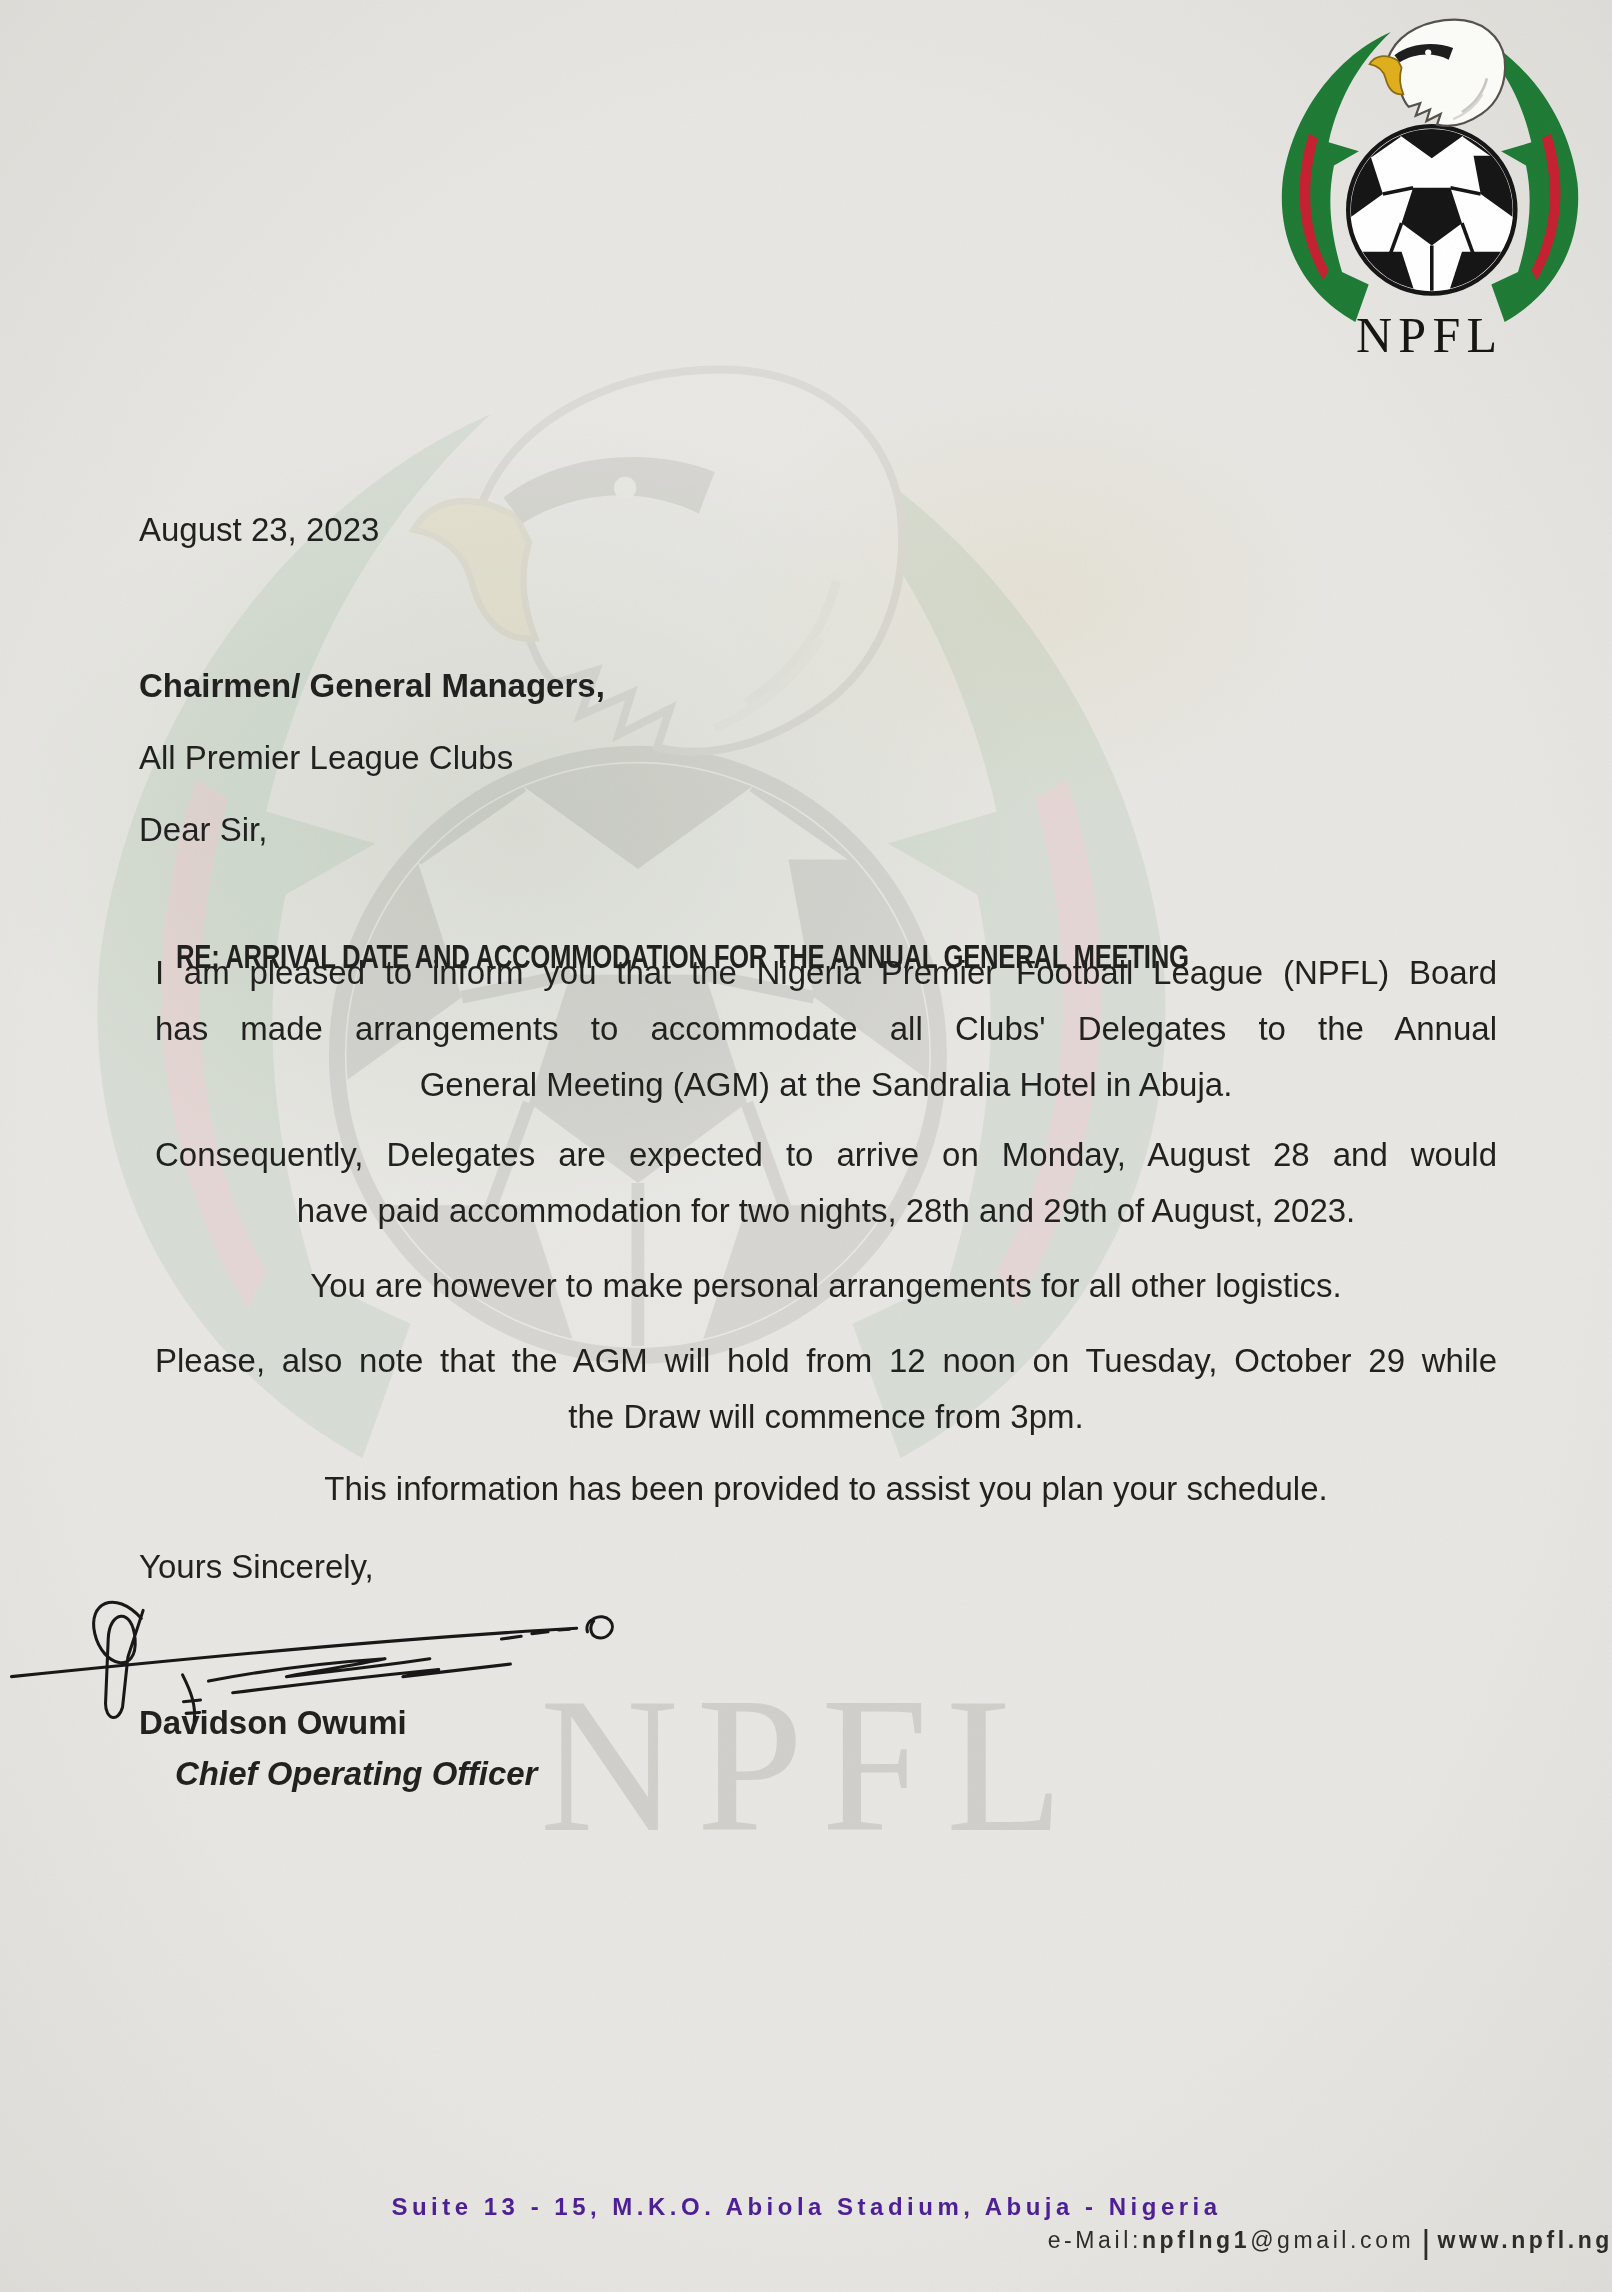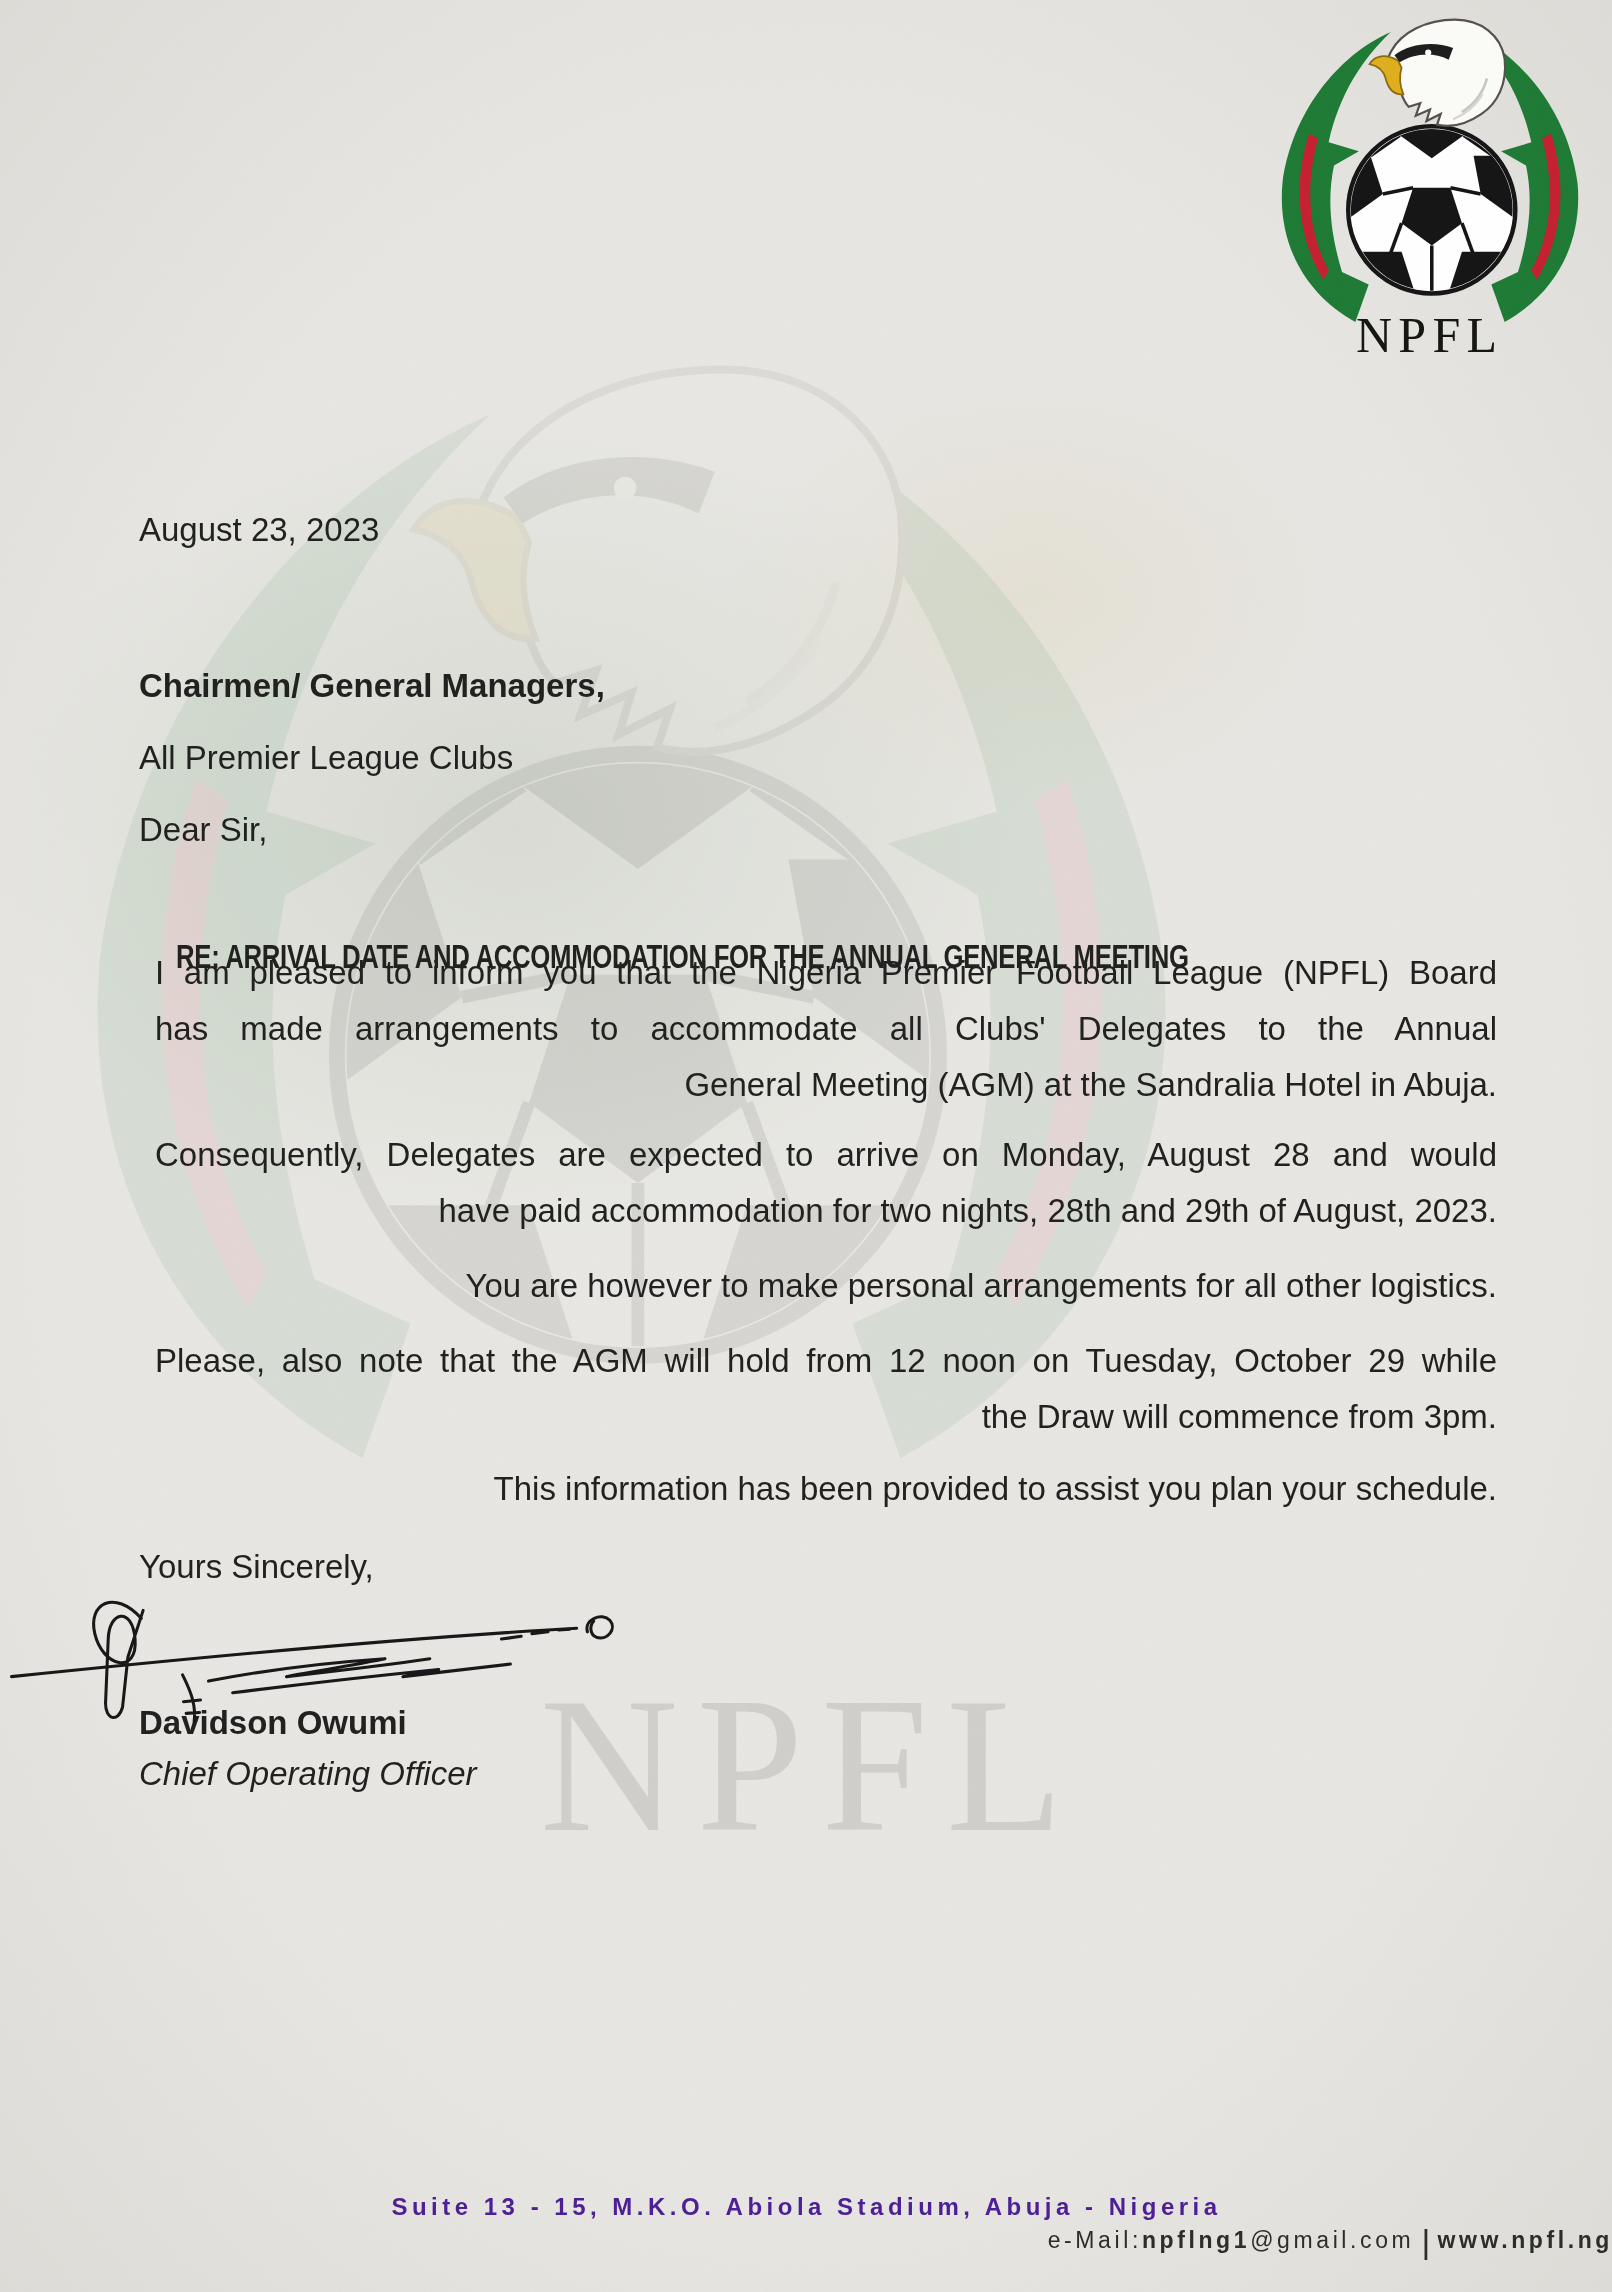--- a/index.html
+++ b/index.html
@@ -7,25 +7,25 @@
        background:#e7e6e2;font-family:"Liberation Sans",sans-serif;color:#1f1f1d;}
   .tint{position:absolute;inset:0;pointer-events:none;
     background:
       radial-gradient(ellipse 806px 627px at 32% 36%, rgba(148,168,140,0.20), rgba(148,168,140,0) 65%),
       radial-gradient(ellipse 448px 313px at 64% 26%, rgba(208,186,128,0.14), rgba(208,186,128,0) 70%),
       radial-gradient(ellipse 1254px 1702px at 50% 50%, rgba(0,0,0,0) 60%, rgba(110,110,100,0.10) 100%);}
   .grain{position:absolute;inset:0;pointer-events:none;opacity:.6;}
   .content{position:absolute;left:139px;top:0;width:1342px;}
   .line{position:absolute;left:0;width:100%;font-size:33px;line-height:56px;white-space:pre-wrap;}
   .jline{display:block;font-size:33px;line-height:56px;text-align:justify;text-align-last:justify;}
-  .lline{display:block;font-size:33px;line-height:56px;text-align:right;}
+  .lline{display:block;font-size:33px;line-height:56px;text-align:center;}
   .para{position:absolute;left:16px;width:100%;}
   .bold{font-weight:bold;}
   .subject{font-weight:bold;transform:scaleX(0.78);transform-origin:left center;white-space:nowrap;letter-spacing:-0.4px;}
-  .sig-title{font-weight:normal;font-style:italic;}
+  .sig-title{font-weight:bold;font-style:italic;margin-left:36px;}
   
   .logo{position:absolute;top:9px;right:5.4px;width:356px;text-align:center;}
   .logo svg{display:block;width:356px;height:320px;}
   .logo-text{margin-top:-23px;font-family:"Liberation Serif",serif;font-size:50px;
              letter-spacing:6.3px;color:#15150f;font-weight:500;}
   
   .wm-crest{position:absolute;left:-9px;top:331px;width:1281px;height:1153px;opacity:0.075;pointer-events:none;}
   .wm-crest svg{width:100%;height:100%;}
   .wm-text{position:absolute;left:0;top:1655px;width:1621px;text-align:center;
            font-family:"Liberation Serif",serif;font-size:192px;letter-spacing:18px;

